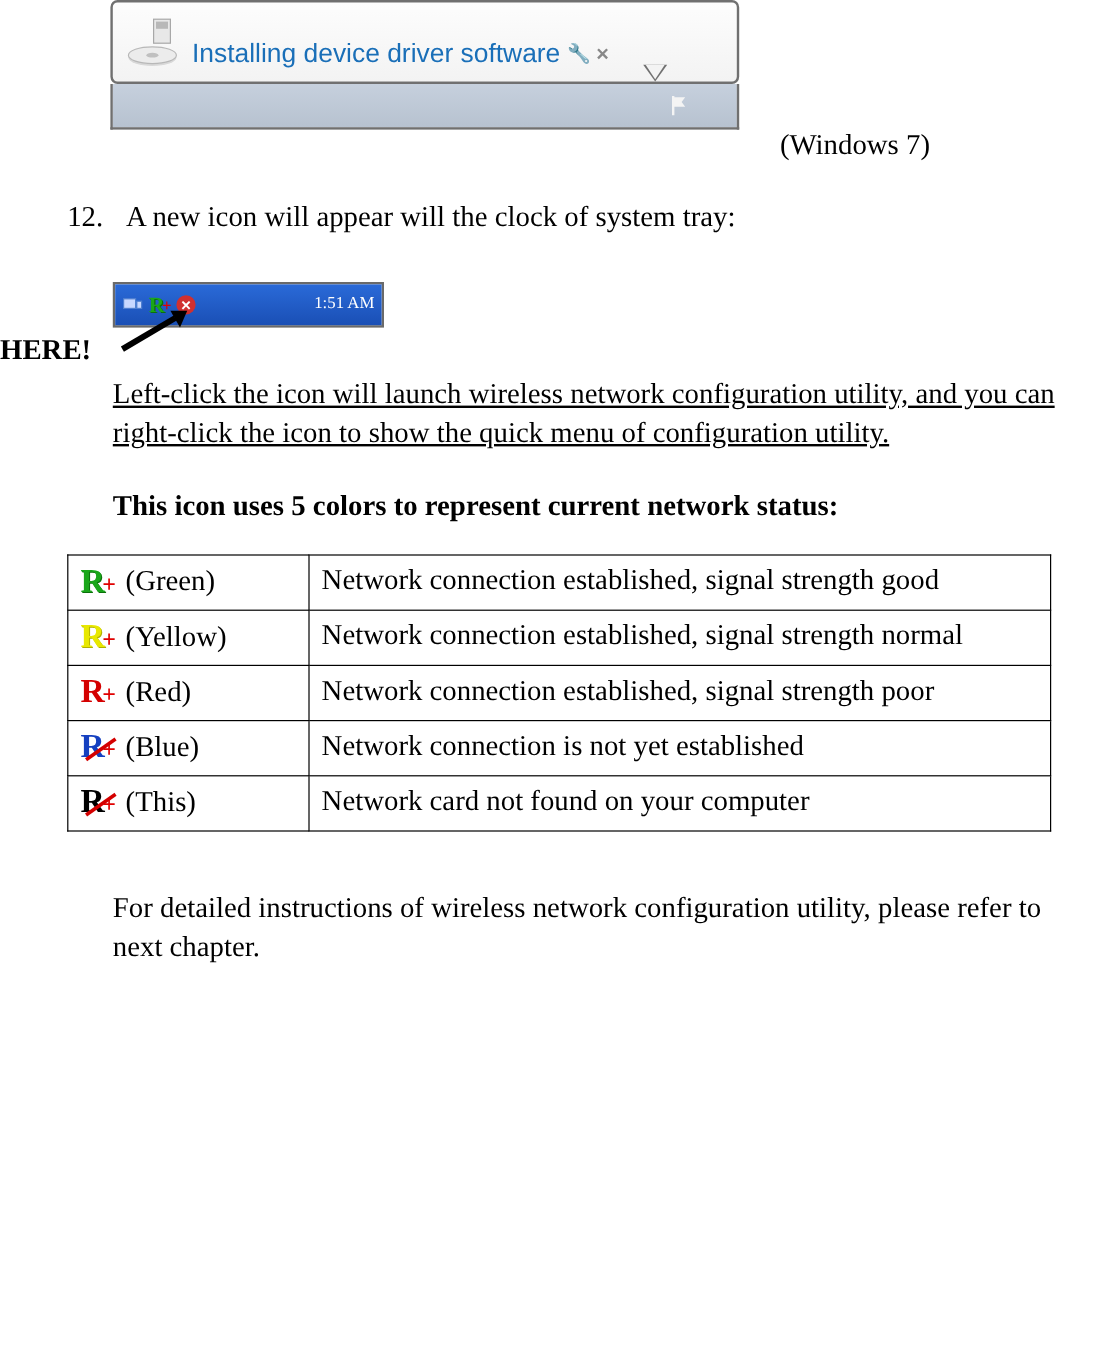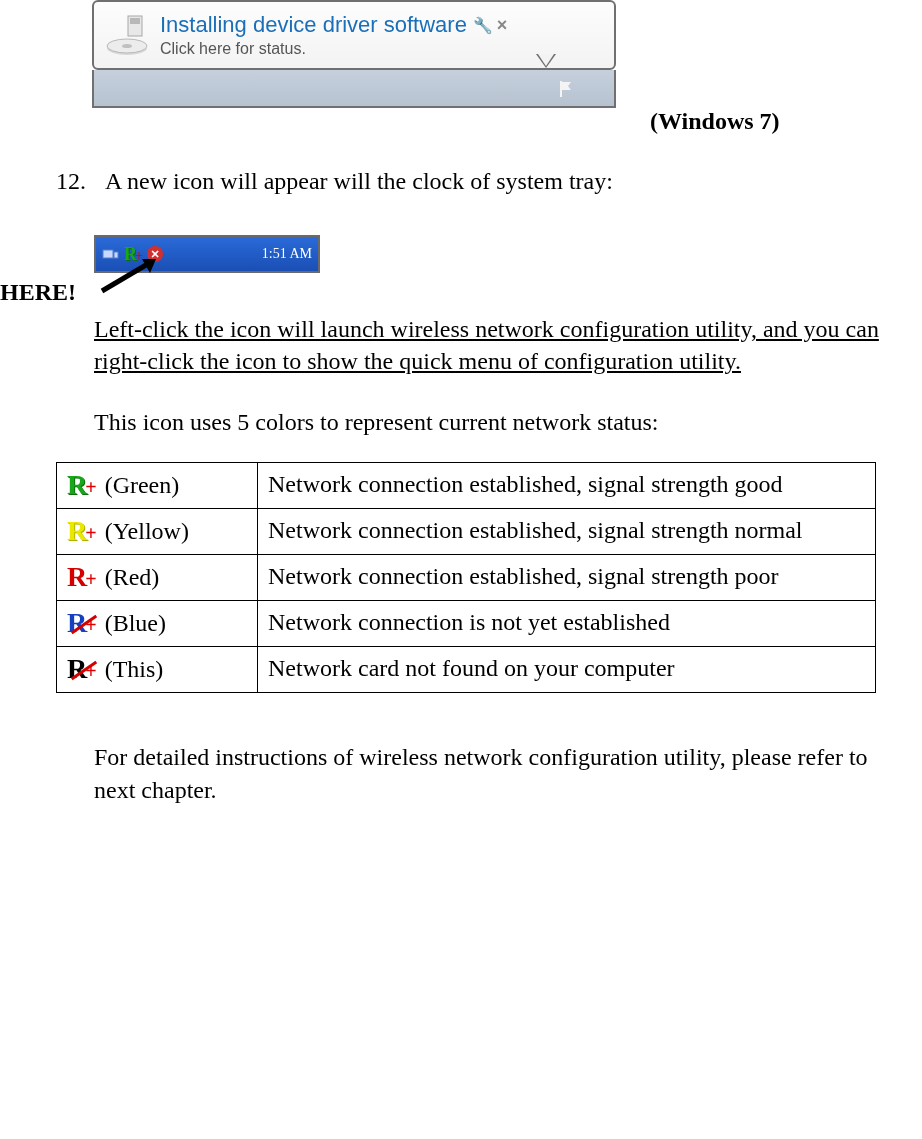--- a/index.html
+++ b/index.html
@@ -99,21 +99,20 @@
   .taskbar-strip .flag {
     position: absolute;
     right: 40px;
     top: 8px;
   }
   .win7-label {
     position: absolute;
     left: 650px;
     top: 108px;
     font-size: 24px;
-    font-weight: bold;
   }
 
   .step-row {
     display: flex;
     margin-left: 56px;
     margin-top: 60px;
     margin-right: 30px;
     gap: 11px;
   }
   .step-num {
@@ -183,20 +182,21 @@
     margin-top: 4px;
     line-height: 1.35;
     text-decoration: underline;
   }
 
   .status-intro {
     margin-left: 94px;
     margin-right: 30px;
     margin-top: 28px;
     line-height: 1.35;
+    font-weight: bold;
   }
 
   table.status-table {
     border-collapse: collapse;
     margin-left: 56px;
     margin-top: 24px;
     width: 820px;
   }
   table.status-table td {
     border: 1px solid #000;
@@ -270,21 +270,20 @@
           <rect x="26" y="8" width="14" height="20" fill="#e8e8e8" stroke="#a8a8a8"></rect>
           <rect x="28" y="10" width="10" height="6" fill="#b8b8b8"></rect>
         </svg>
       </span>
       <div class="texts">
         <div class="title-line">
           <span class="title">Installing device driver software</span>
           <span class="wrench">🔧</span>
           <span class="close-x">×</span>
         </div>
-        <div class="sub">Click here for status.</div>
       </div>
       <span class="balloon-tail-border"></span>
       <span class="balloon-tail"></span>
     </div>
     <div class="taskbar-strip">
       <span class="flag">
         <svg width="16" height="20" viewBox="0 0 16 20">
           <line x1="3" y1="2" x2="3" y2="18" stroke="#f4f4f4" stroke-width="2"></line>
           <path d="M3 3 L13 3 L10 7 L13 11 L3 11 Z" fill="#f4f4f4"></path>
         </svg>

